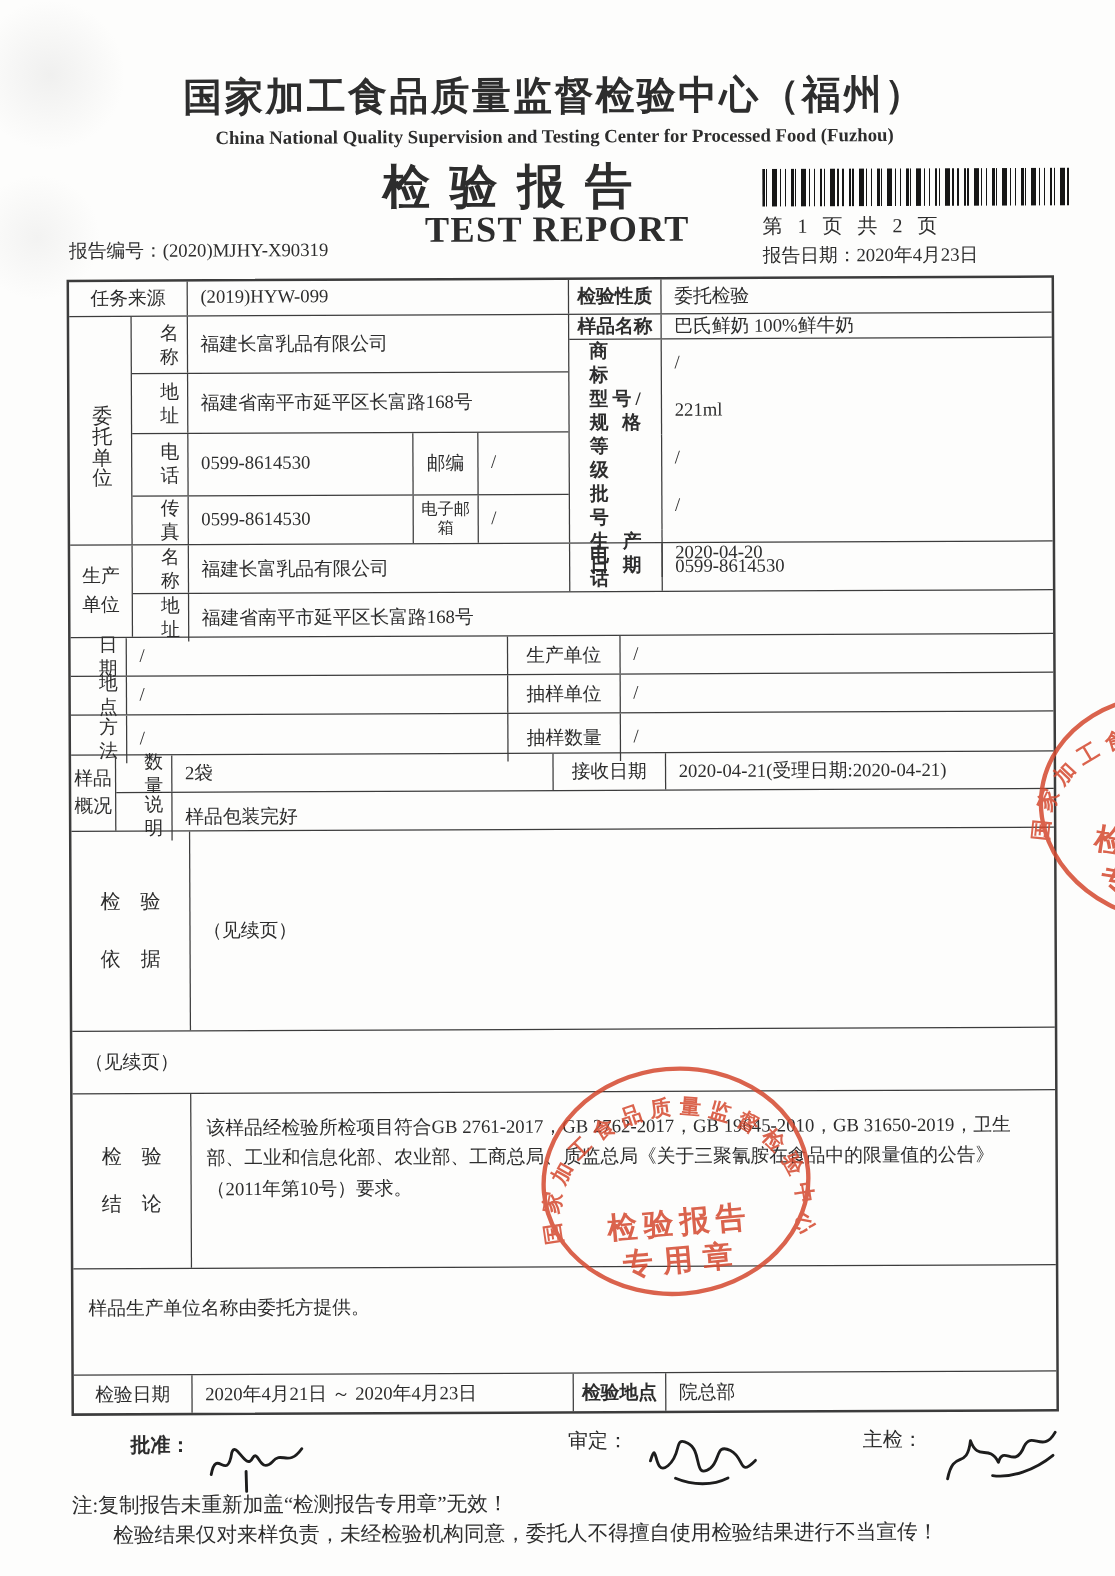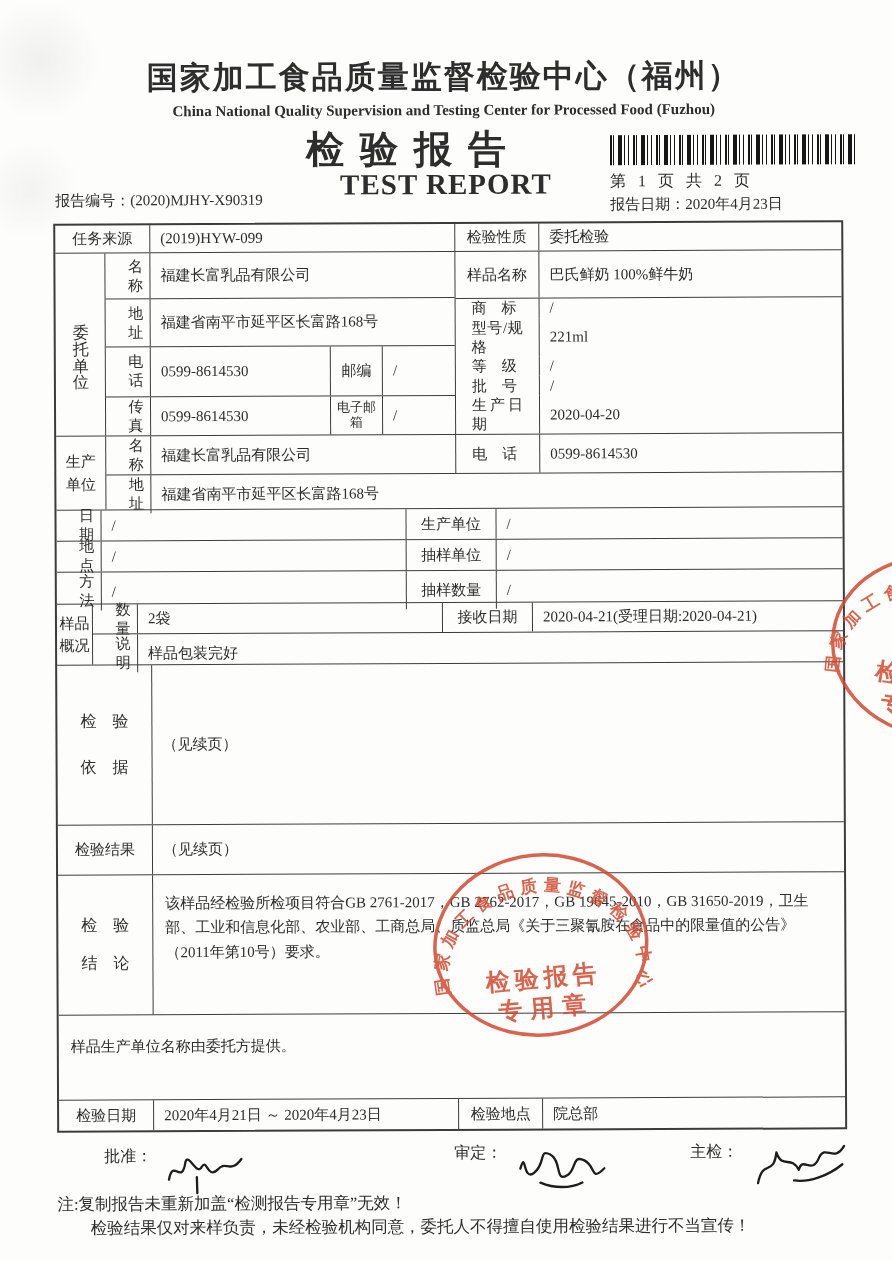--- a/index.html
+++ b/index.html
@@ -38,36 +38,36 @@
   .tbl{ position:absolute; left:55px; top:222px; width:790px; border:2px solid #3c3c3c; background:transparent; }
   .blk{ display:flex; border-bottom:1.5px solid #3c3c3c; }
   .blk:last-child{ border-bottom:none; }
   .cell{ display:flex; align-items:center; border-right:1.5px solid #3c3c3c; font-size:15px; }
   .cell.last{ border-right:none; }
   .lab{ justify-content:center; text-align:center; }
   .val{ padding-left:10px; }
   .jlab{ display:block; padding:0 16px; text-align:justify; text-align-last:justify; }
   .rows{ display:flex; flex-direction:column; }
   .rrow{ display:flex; border-bottom:1.5px solid #3c3c3c; }
-  .rrow.last{ border-bottom:none; }  .w-sl{ width:45px;padding-left:16px; } .w-rl{ width:84px; } .w-rl2{ width:90px; }
+  .rrow.last{ border-bottom:none; }  .w-sl{ width:45px;padding-left:16px; } .w-rl{ width:74px;font-weight:bold; } .w-rl2{ width:90px; }
   .w-big{ width:95px; }
   .vlab4{ writing-mode:vertical-lr; text-orientation:upright; letter-spacing:17px; margin:auto; font-size:16px; }
   .vlab2{ margin:auto; width:36px; text-align:center; line-height:1.5; font-size:15px; }
   .two-line-lab{ display:block; text-align:center; font-size:13px; line-height:1.15; padding:0 2px; }
   .stackgap{ display:flex; flex-direction:column; justify-content:space-around; align-items:center; font-size:16px; }
   .stackgap div{ letter-spacing:0; }
   .noborder-lines{ display:flex; flex-direction:column; justify-content:space-around; }
   .nline{ display:flex; flex:1; }
   .nline .cell{ border-right:1.5px solid #3c3c3c; align-items:center; }
   .conc-val{ align-items:flex-start; padding:16px 14px 0 12px; line-height:1.62; display:block; }
 
   
   .signrow{ position:absolute; left:0; top:1133px; width:100%; height:58px; font-size:16px; }
   .siggroup{ position:absolute; display:flex; align-items:flex-start; gap:10px; }
-  .sg1{ left:102px; top:12px; } .sg2{ left:452px; top:10px; } .sg3{ left:688px; top:10px; }
+  .sg1{ left:102px; top:12px;font-weight:bold; } .sg2{ left:452px; top:10px; } .sg3{ left:688px; top:10px; }
   .sig svg{ overflow:visible; }
   .sigpath{ fill:none; stroke:#1d1d1d; stroke-width:2.3; stroke-linecap:round; stroke-linejoin:round; }
 
   
   .footnotes{ position:absolute; left:55px; top:1192px; width:810px; font-size:16.5px; line-height:1.3; }
   .footnotes .n2{ padding-left:33px; margin-top:3px; }
 
   
   .stamp{ position:absolute; opacity:.85; }
   .stamp-main{ left:425px; top:846px; transform:rotate(-5deg); }
@@ -239,21 +239,20 @@
 
     <div class="blk" style="height:160px">
       <div class="cell w-big stackgap" style="padding:34px 0">
         <div>检　验</div>
         <div>依　据</div>
       </div>
       <div class="cell val last" style="flex:1">（见续页）</div>
     </div>
 
     <div class="blk" style="height:50px">
-      <div class="cell lab w-big">检验结果</div>
       <div class="cell val last" style="flex:1">（见续页）</div>
     </div>
 
     <div class="blk" style="height:140px">
       <div class="cell w-big stackgap" style="padding:32px 0">
         <div>检　验</div>
         <div>结　论</div>
       </div>
       <div class="cell last conc-val" style="flex:1">该样品经检验所检项目符合GB 2761-2017，GB 2762-2017，GB 19645-2010，GB 31650-2019，卫生部、工业和信息化部、农业部、工商总局、质监总局《关于三聚氰胺在食品中的限量值的公告》（2011年第10号）要求。</div>
     </div>

